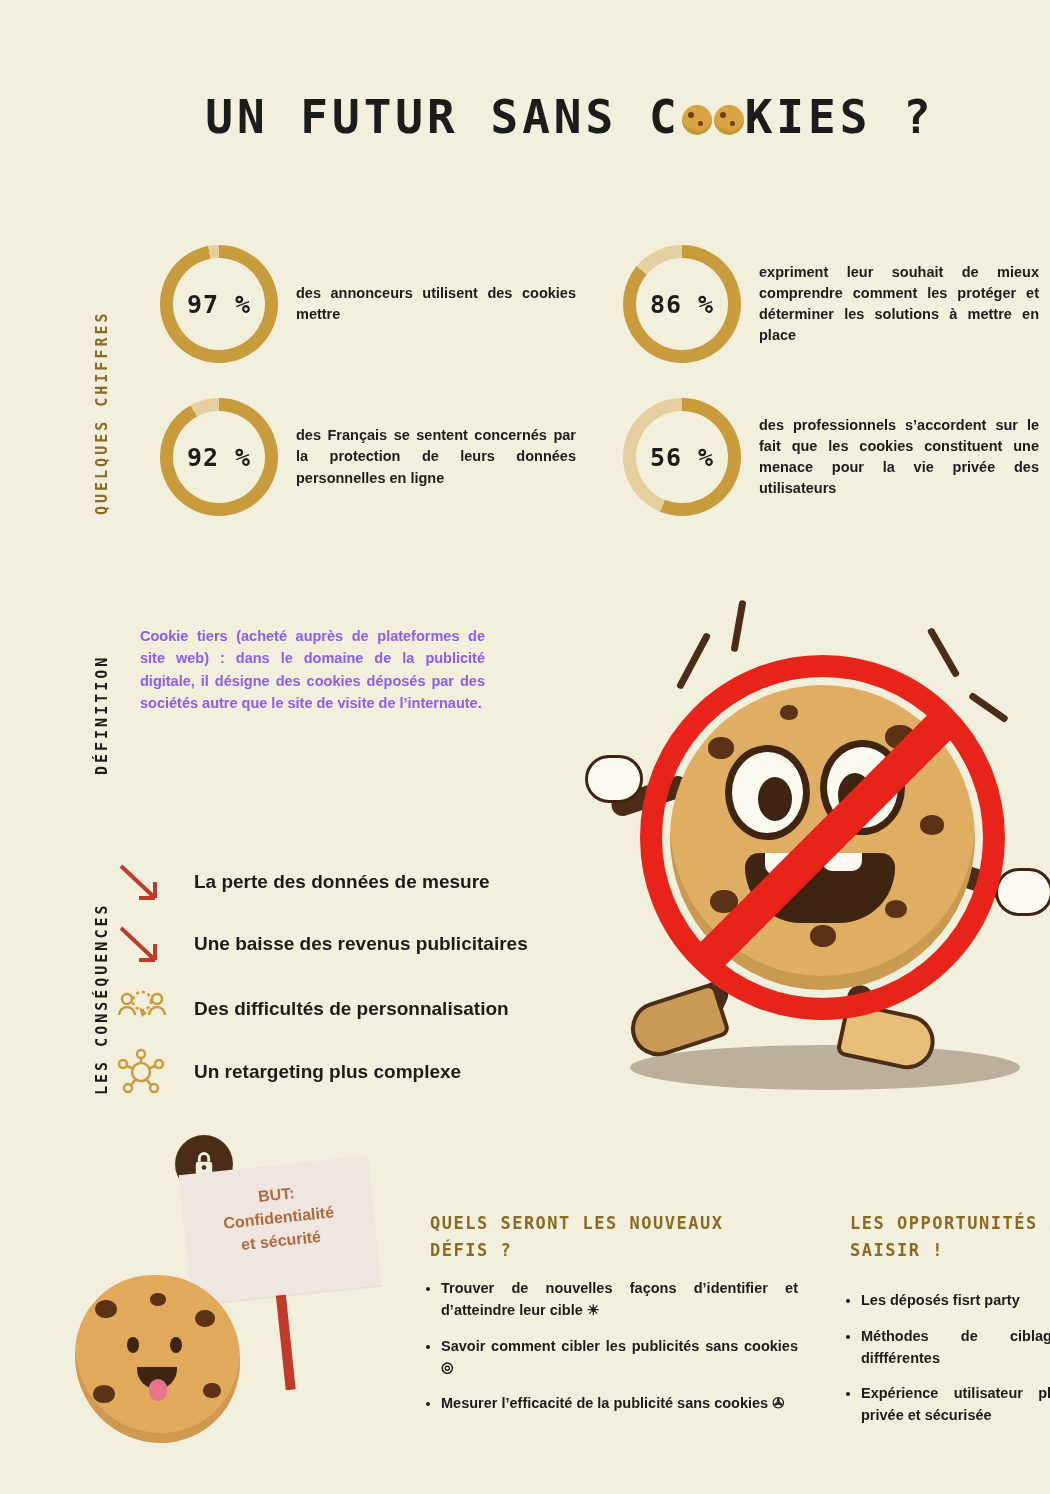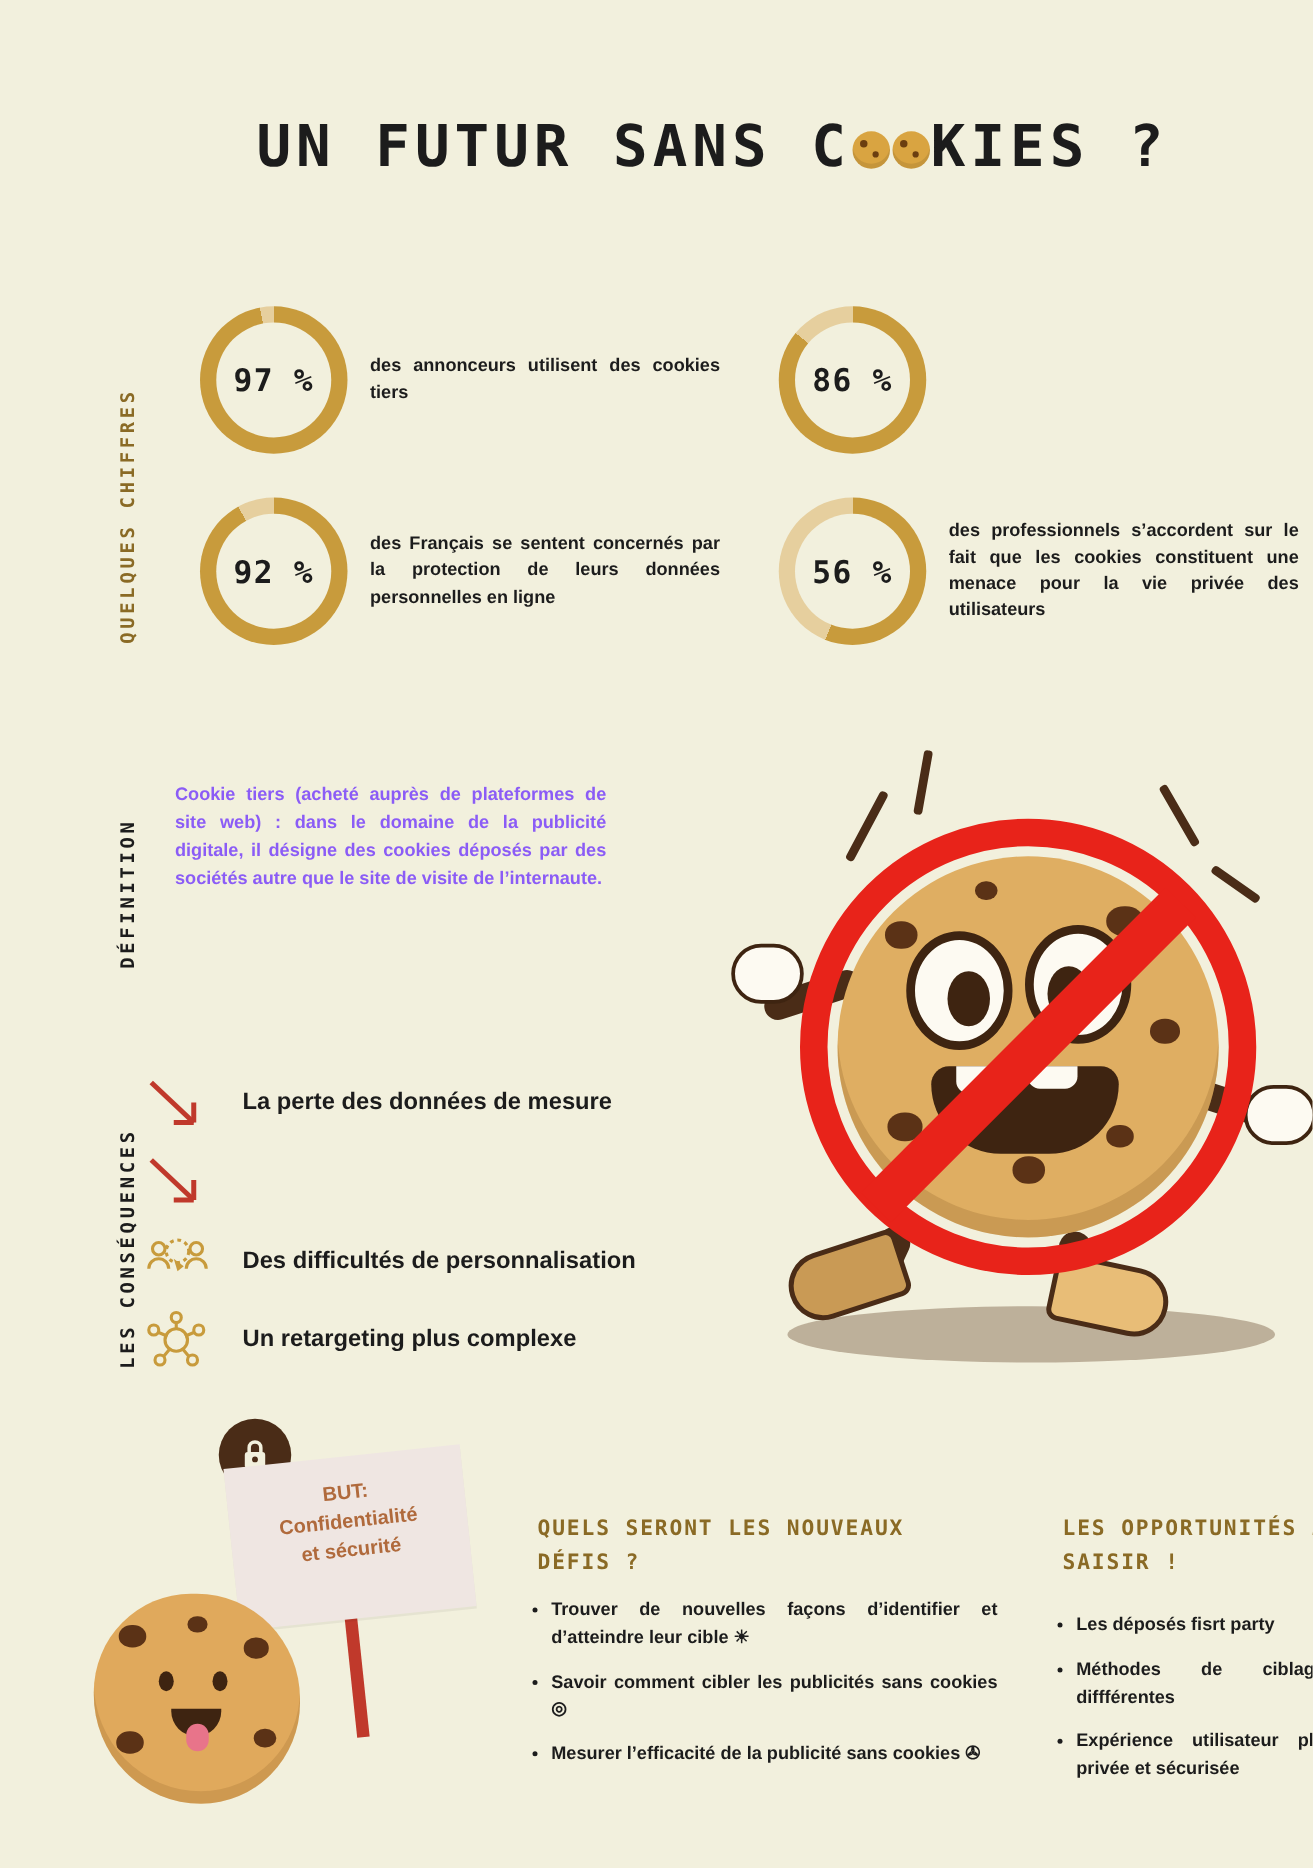--- a/index.html
+++ b/index.html
@@ -182,28 +182,29 @@
     <span>UN FUTUR SANS C</span><span class="cookie-o"></span><span class="cookie-o"></span><span>KIES ?</span>
   </div>
 
   <div class="vlabel" style="left:48px; top:515px;">QUELQUES CHIFFRES</div>
 
   <div class="stat" style="left:115px; top:245px;">
     <div class="donut" style="background:conic-gradient(#c89b3c 0% 97%, #e6cf9e 97% 100%);text-align:right;">
       <div class="hole"></div>
       <div class="val">97 %</div>
     </div>
-    <div class="txt">des annonceurs utilisent des cookies tiers</div>
+    <div class="txt">des annonceurs utilisent des cookies mettre</div>
   </div>
 
   <div class="stat" style="left:578px; top:245px;">
     <div class="donut" style="background:conic-gradient(#c89b3c 0% 86%, #e6cf9e 86% 100%);">
       <div class="hole"></div>
       <div class="val">86 %</div>
     </div>
+    <div class="txt">expriment leur souhait de mieux comprendre comment les protéger et déterminer les solutions à mettre en place</div>
   </div>
 
   <div class="stat" style="left:115px; top:398px;">
     <div class="donut" style="background:conic-gradient(#c89b3c 0% 92%, #e6cf9e 92% 100%);">
       <div class="hole"></div>
       <div class="val">92 %</div>
     </div>
     <div class="txt">des Français se sentent concernés par la protection de leurs données personnelles en ligne</div>
   </div>
 
@@ -231,20 +232,21 @@
     <span class="lbl">La perte des données de mesure</span>
   </div>
 
   <div class="cons-item" style="left:70px; top:920px;">
     <span class="ico">
       <svg viewBox="0 0 52 48" width="52" height="48">
         <path d="M6 8 L40 40" stroke="#c0392b" stroke-width="4" fill="none"></path>
         <path d="M40 40 L40 24 M40 40 L24 40" stroke="#c0392b" stroke-width="4" fill="none"></path>
       </svg>
     </span>
+    <span class="lbl">Une baisse des revenus publicitaires</span>
   </div>
 
   <div class="cons-item" style="left:70px; top:985px;">
     <span class="ico">
       <svg viewBox="0 0 52 48" width="52" height="48">
         <circle cx="12" cy="14" r="5" stroke="#c89b3c" stroke-width="2.5" fill="none"></circle>
         <path d="M4 30 a8 8 0 0 1 16 0" stroke="#c89b3c" stroke-width="2.5" fill="none"></path>
         <circle cx="42" cy="14" r="5" stroke="#c89b3c" stroke-width="2.5" fill="none"></circle>
         <path d="M34 30 a8 8 0 0 1 16 0" stroke="#c89b3c" stroke-width="2.5" fill="none"></path>
         <circle cx="27" cy="16" r="9" stroke="#c89b3c" stroke-width="2.5" fill="none" stroke-dasharray="3 3"></circle>

